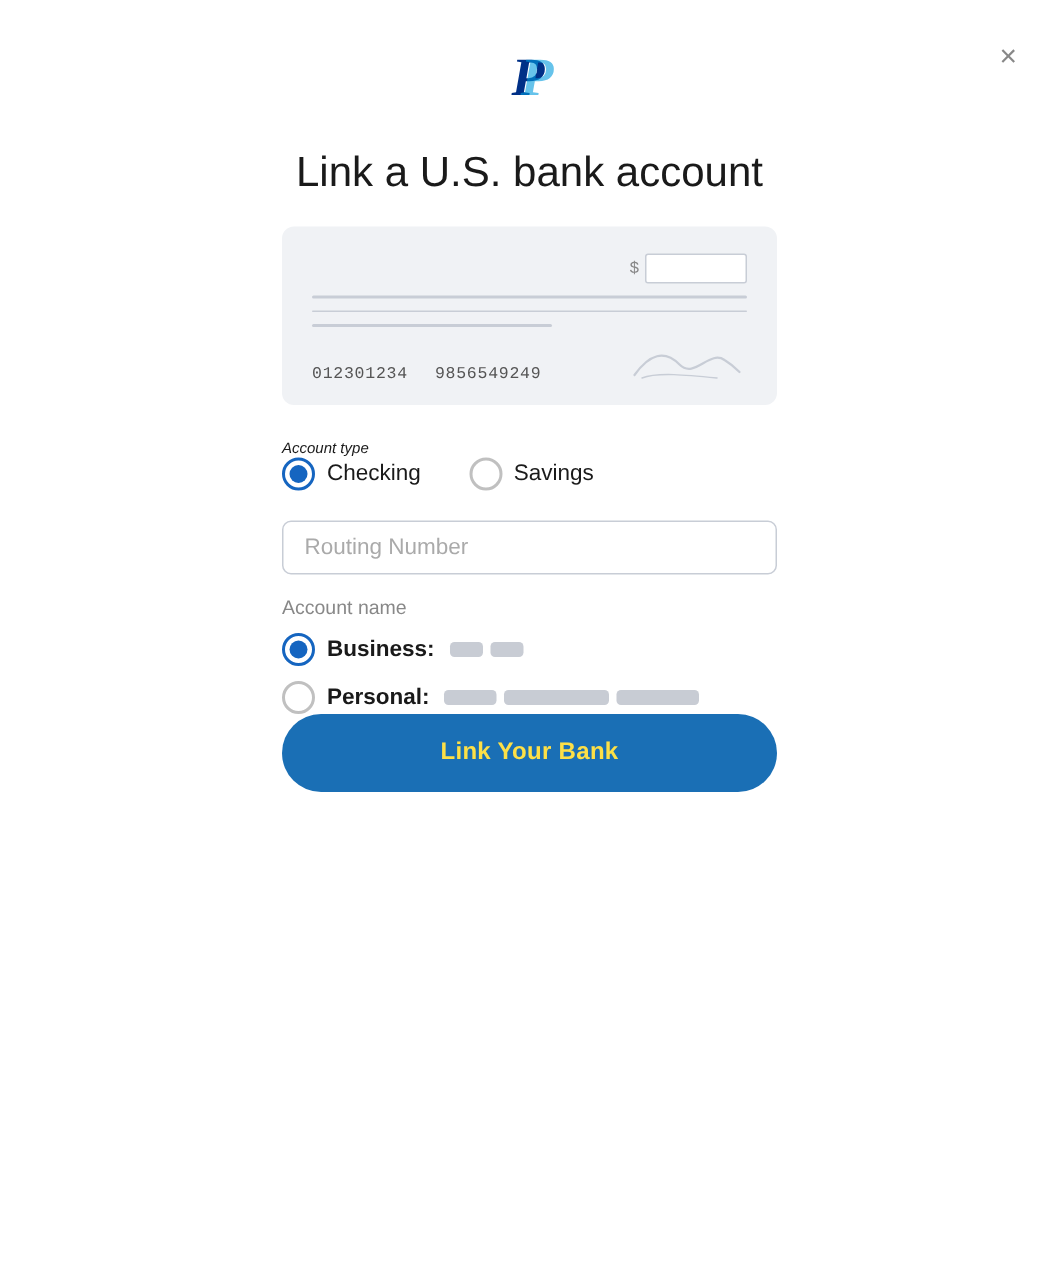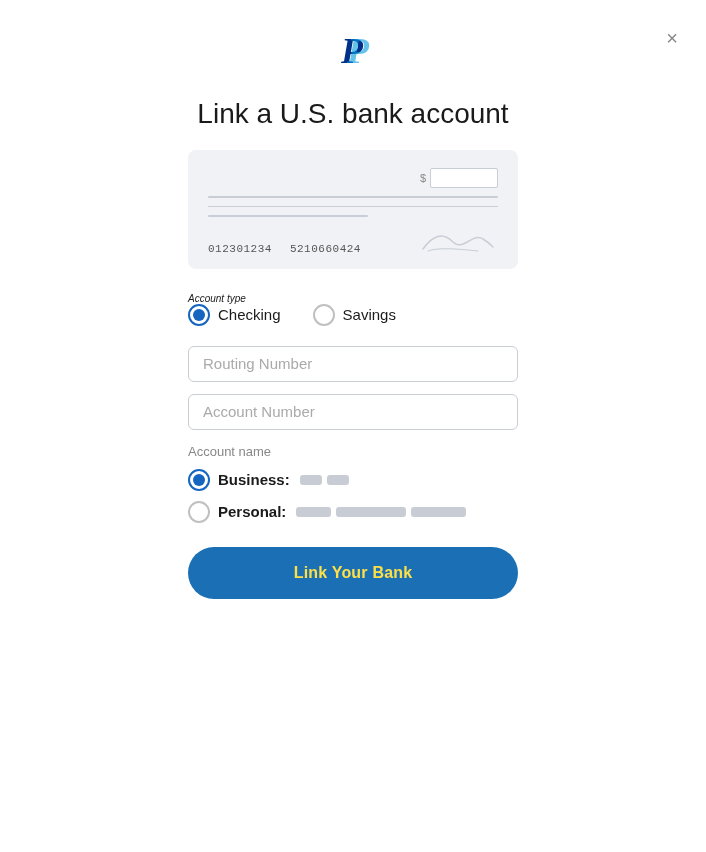--- a/index.html
+++ b/index.html
@@ -168,21 +168,20 @@
     .account-name-label {
       font-size: 13px;
       color: #888;
       margin-bottom: 10px;
       margin-top: 2px;
     }
     .account-name-group {
       display: flex;
       flex-direction: column;
       gap: 10px;
-      margin-bottom: 24px;
     }
     .account-name-row {
       display: flex;
       align-items: center;
       gap: 10px;
     }
     .name-placeholder-blocks {
       display: flex;
       gap: 5px;
       align-items: center;
@@ -234,21 +233,21 @@
         <span class="check-dollar">$</span>
         <div class="check-amount-box"></div>
       </div>
     </div>
     <div class="check-line-long"></div>
     <div class="check-line-long"></div>
     <div class="check-line-medium"></div>
     <div class="check-bottom-row">
       <div class="check-numbers">
         <span>012301234</span>
-        <span>5210660424</span>
+        <span>9856549249</span>
       </div>
       <svg class="check-signature" viewBox="0 0 80 28" fill="none">
         <path d="M5 22 C15 8, 25 5, 35 15 C45 25, 55 5, 65 12 C70 15, 73 18, 75 20" stroke="#c8cdd6" stroke-width="1.5" fill="none" stroke-linecap="round"></path>
         <path d="M10 24 C20 20, 40 22, 60 24" stroke="#c8cdd6" stroke-width="1" fill="none" stroke-linecap="round"></path>
       </svg>
     </div>
   </div>
 
   <div class="form-section">
 
@@ -263,21 +262,20 @@
       </label>
 
       <label class="radio-option">
         <div class="radio-outer unchecked"></div>
         <span class="radio-label">Savings</span>
       </label>
     </div>
 
     <input class="text-input" type="text" value="" placeholder="Routing Number" style="">
 
-    <input class="text-input" type="text" value="" placeholder="Account Number" style="">
 
     <div class="account-name-label">Account name</div>
     <div class="account-name-group">
 
       <div class="account-name-row">
         <label class="radio-option">
           <div class="radio-outer">
             <div class="radio-inner"></div>
           </div>
           <span class="radio-label" style="font-weight:700;">Business:</span>

